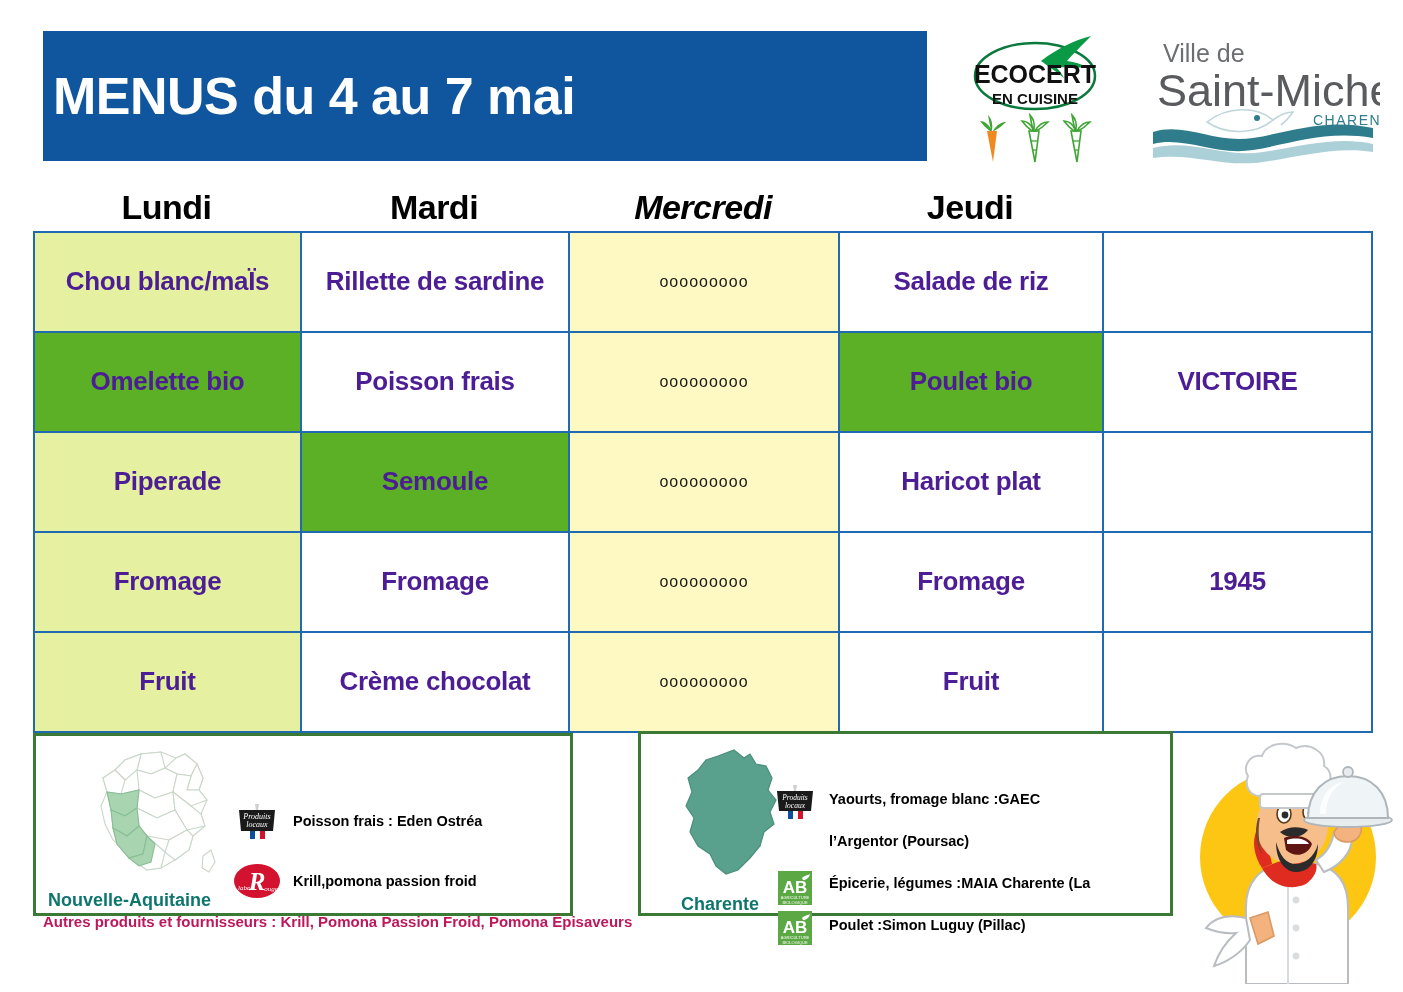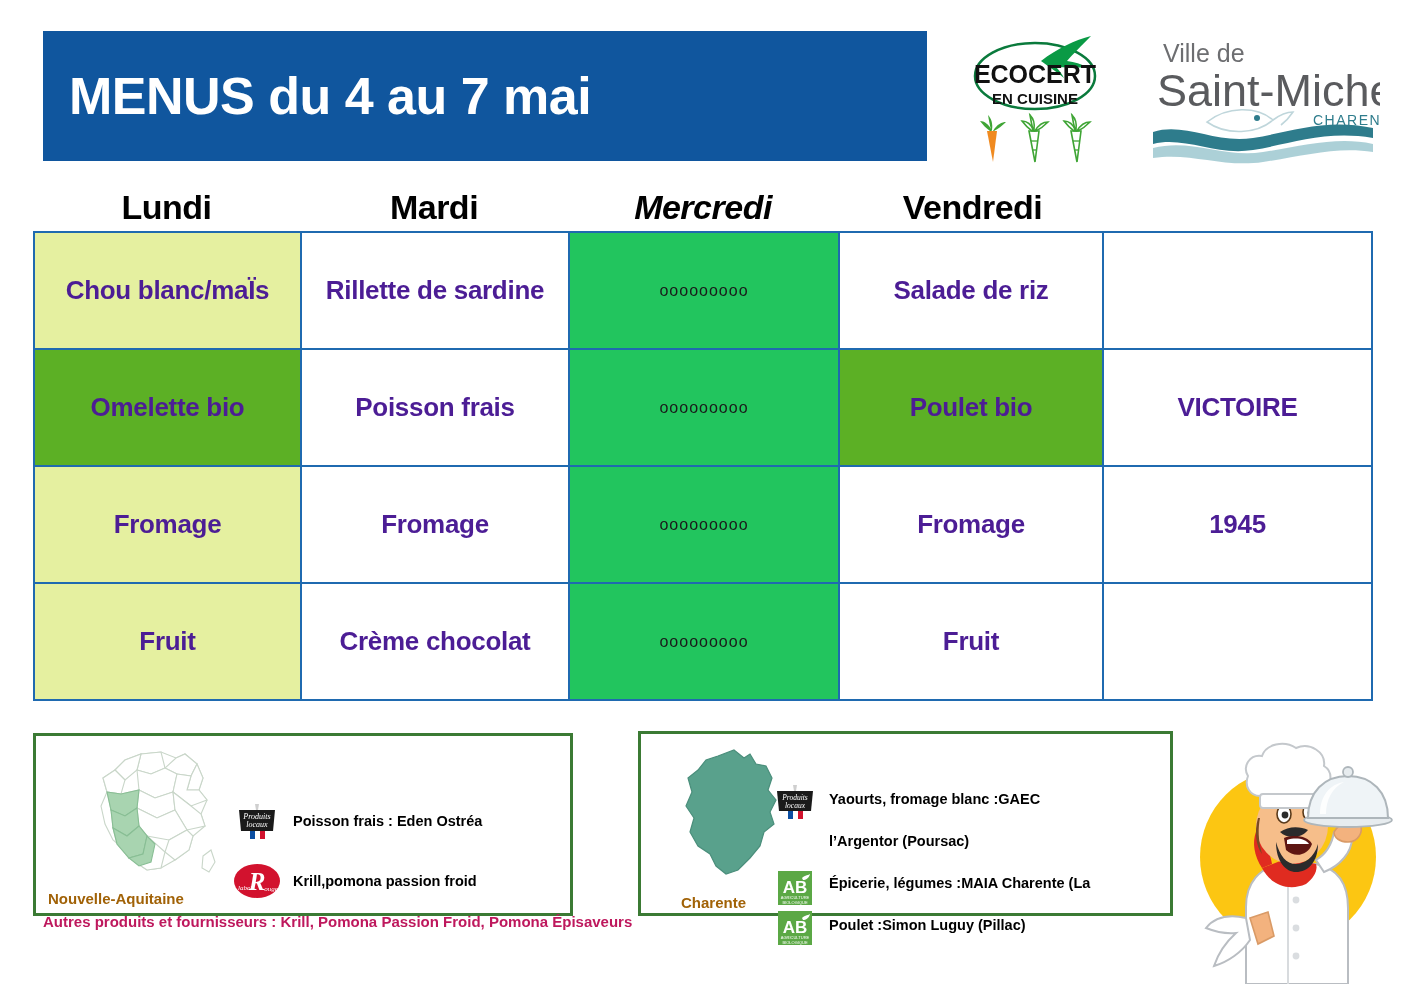--- a/index.html
+++ b/index.html
@@ -16,21 +16,21 @@
   .title-banner{
     position:absolute;left:43px;top:31px;width:884px;height:130px;
     background:#10569E;
     display:flex;align-items:center;
   }
   .title-banner .title-text{
     color:#ffffff;
     font-size:52px;
     font-weight:bold;
     letter-spacing:-0.5px;
-    padding-left:26px;
+    padding-left:10px;
   }
 
   
   .ecocert{
     position:absolute;left:963px;top:28px;width:160px;height:140px;
   }
   .ecocert svg{display:block;}
 
   
   .ville{
@@ -73,42 +73,42 @@
     letter-spacing:-0.3px;
   }
   .menu-table col.c0{width:267px;}
   .menu-table col.c1{width:268px;}
   .menu-table col.c2{width:270px;}
   .menu-table col.c3{width:264px;}
   .menu-table col.c4{width:269px;}
 
   td.bg-lightgreen{background:#E5F0A0;}
   td.bg-green{background:#5CB025;}
-  td.bg-gray{background:#22c55e;}
+  td.bg-gray{background:#fef9c3;}
   td.bg-white{background:#ffffff;}
   td.placeholder{
     font-size:16px;font-weight:normal;letter-spacing:1px;color:#1a1a1a;
   }
 
   
   .supplier-box{
     position:absolute;
     border:3px solid #3B7A34;
     background:#ffffff;
     box-sizing:border-box;
   }
   .box-left{left:33px;top:733px;width:540px;height:183px;}
   .box-right{left:638px;top:731px;width:535px;height:185px;}
 
   .map-wrap{position:absolute;}
   .map-left{left:45px;top:8px;width:145px;height:140px;}
   .map-right{left:35px;top:10px;width:115px;height:140px;}
 
   .region-label{
-    position:absolute;font-size:15px;font-weight:bold;color:#a16207;
+    position:absolute;font-size:18px;font-weight:bold;color:#0f766e;
   }
   .region-label.left{left:12px;top:154px;}
   .region-label.right{left:40px;top:160px;}
 
   .supplier-lines{position:absolute;margin-top:43px;}
   .lines-left{left:195px;top:22px;width:330px;}
   .lines-right{left:130px;top:8px;width:395px;}
 
   .supp-row{display:flex;align-items:center;margin-bottom:20px;}
   .supp-row .badge{width:52px;min-width:52px;height:40px;margin-right:10px;}
@@ -187,21 +187,21 @@
       <path d="M8 122 C46 112 78 132 118 126 C158 120 192 110 228 118 L228 126
                C192 120 158 130 118 136 C78 142 46 126 8 132 Z" fill="#9EC8D0" opacity="0.85"></path>
     </g>
   </svg>
 </div>
 
 <div class="dayheaders">
   <div class="dh c0">Lundi</div>
   <div class="dh c1">Mardi</div>
   <div class="dh c2">Mercredi</div>
-  <div class="dh c4">Vendredi</div>
+  <div class="dh c3">Jeudi</div>
 </div>
 
 <table class="menu-table">
   <colgroup>
     <col class="c0">
       <col class="c1">
       <col class="c2">
       <col class="c3">
       <col class="c4">
   </colgroup>
@@ -212,20 +212,27 @@
       <td class="bg-gray placeholder">ooooooooo</td>
       <td class="bg-white">Salade de riz</td>
       <td class="bg-white"></td>
     </tr>
     <tr>
       <td class="bg-green">Omelette bio</td>
       <td class="bg-white">Poisson frais</td>
       <td class="bg-gray placeholder">ooooooooo</td>
       <td class="bg-green">Poulet bio</td>
       <td class="bg-white">VICTOIRE</td>
+    </tr>
+    <tr>
+      <td class="bg-lightgreen">Piperade</td>
+      <td class="bg-green">Semoule</td>
+      <td class="bg-gray placeholder">ooooooooo</td>
+      <td class="bg-white">Haricot plat</td>
+      <td class="bg-white"></td>
     </tr>
     <tr>
       <td class="bg-lightgreen">Fromage</td>
       <td class="bg-white">Fromage</td>
       <td class="bg-gray placeholder">ooooooooo</td>
       <td class="bg-white">Fromage</td>
       <td class="bg-white">1945</td>
     </tr>
     <tr>
       <td class="bg-lightgreen">Fruit</td>

